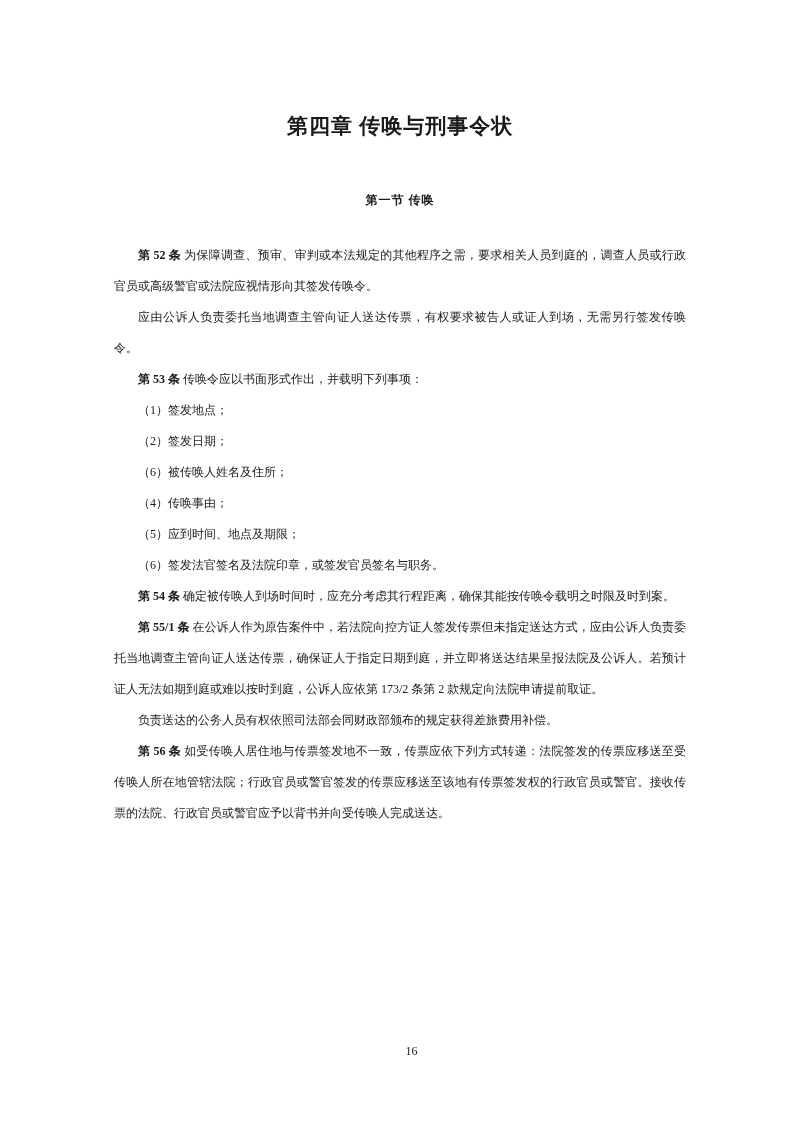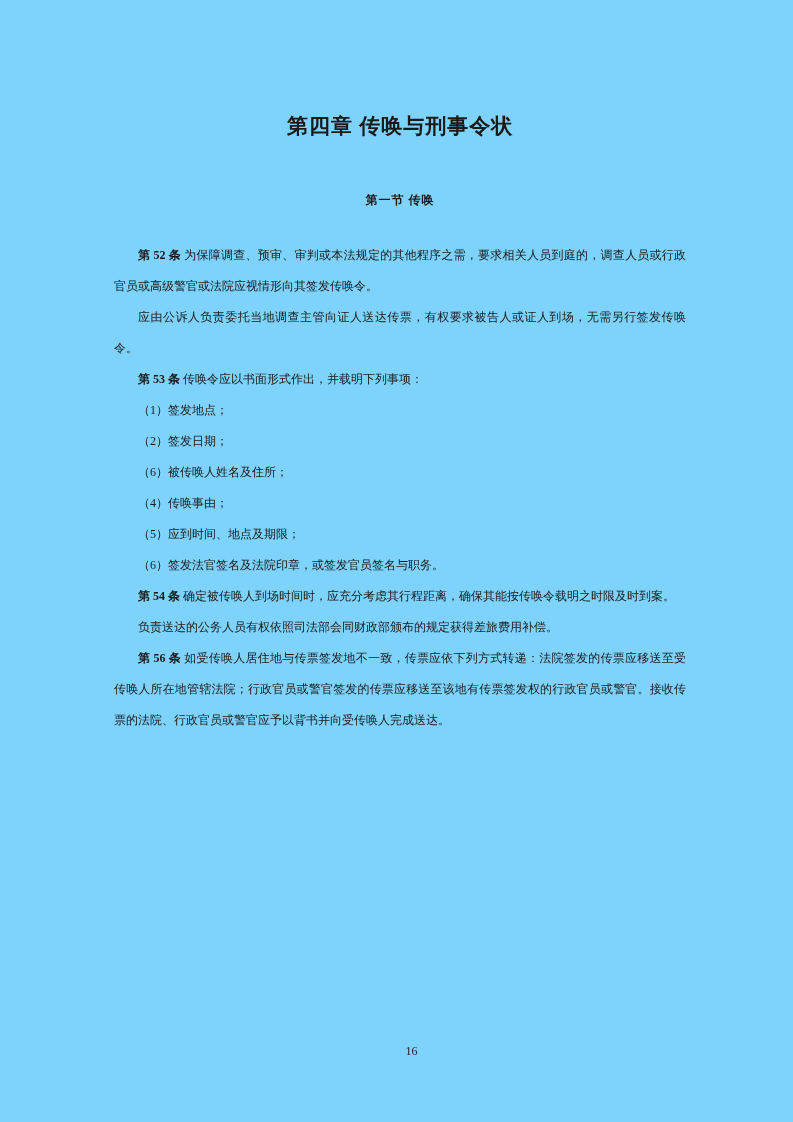--- a/index.html
+++ b/index.html
@@ -5,21 +5,21 @@
   html, body {
     margin: 0;
     padding: 0;
     background: #e8e8e8;
   }
   .page {
     position: relative;
     width: 793px;
     height: 1122px;
     margin: 0 auto;
-    background: #7dd3fc;
+    background: #ffffff;
     color: #1a1a1a;
     font-family: "Liberation Serif", "DejaVu Serif", serif;
     overflow: hidden;
   }
   .content {
     position: absolute;
     left: 114px;
     top: 112px;
     width: 572px;
   }
@@ -86,20 +86,21 @@
 
   <p><span>（4）传唤事由；</span></p>
 
   <p><span>（5）应到时间、地点及期限；</span></p>
 
   <p><span>（6）签发法官签名及法院印章，或签发官员签名与职务。</span></p>
 
   <p><b class="article-no">第 54 条  </b><span>确定被传唤人到场时间时，应充分考虑其行程距离，确保其能按传唤令载明之时限及时到案。</span></p>
 
 
+  <p><b class="article-no">第 55/1 条  </b><span>在公诉人作为原告案件中，若法院向控方证人签发传票但未指定送达方式，应由公诉人负责委托当地调查主管向证人送达传票，确保证人于指定日期到庭，并立即将送达结果呈报法院及公诉人。若预计证人无法如期到庭或难以按时到庭，公诉人应依第 173/2 条第 2 款规定向法院申请提前取证。</span></p>
 
   <p><span>负责送达的公务人员有权依照司法部会同财政部颁布的规定获得差旅费用补偿。</span></p>
 
   <p><b class="article-no">第 56 条  </b><span>如受传唤人居住地与传票签发地不一致，传票应依下列方式转递：法院签发的传票应移送至受传唤人所在地管辖法院；行政官员或警官签发的传票应移送至该地有传票签发权的行政官员或警官。接收传票的法院、行政官员或警官应予以背书并向受传唤人完成送达。</span></p>
 </div>
   </div>
   <div class="page-footer">
     <span>16</span>
   </div>
 </div>

